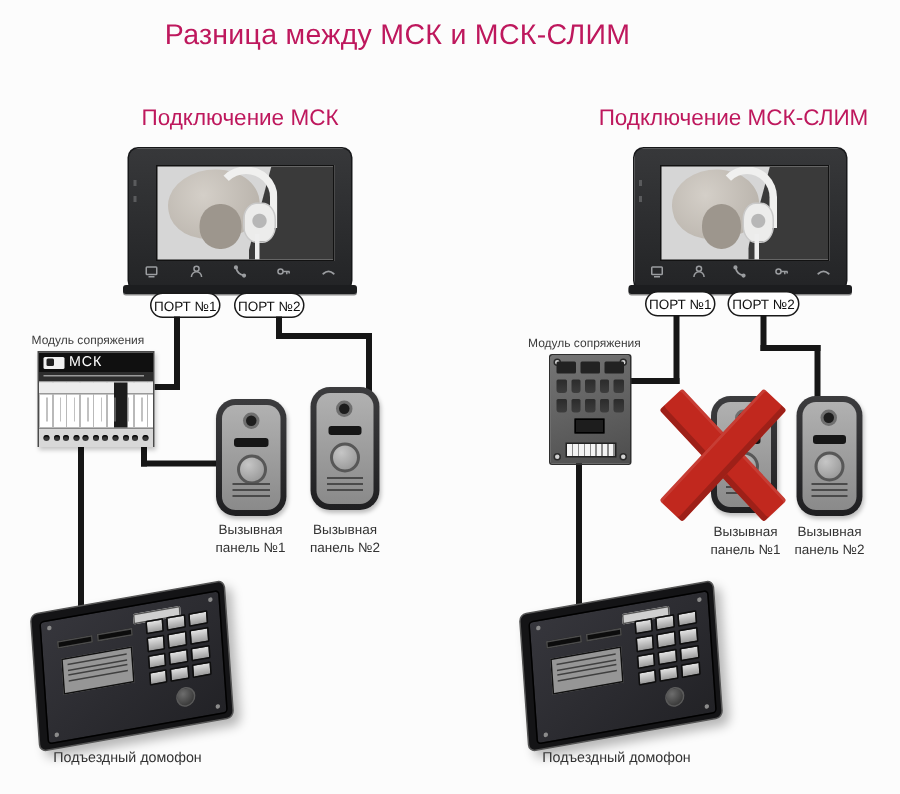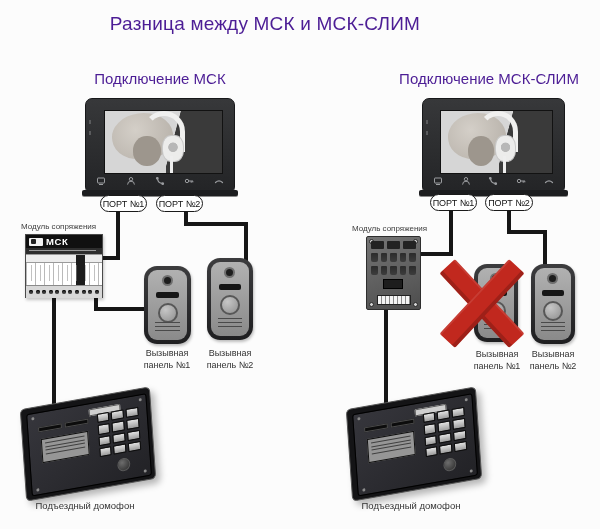--- a/index.html
+++ b/index.html
@@ -1,18 +1,18 @@
 <!DOCTYPE html>
 <html><head>
 <meta charset="utf-8">
 <style>
   html,body{margin:0;padding:0;background:#fcfcfc;font-family:"Liberation Sans",sans-serif;}
   #stage{position:relative;width:600px;height:529px;background:#fcfcfc;overflow:hidden;}
 
-  .heading{position:absolute;color:#4c1d95;text-align:center;}
+  .heading{position:absolute;color:#be185d;text-align:center;}
   #title{font-size:19px;letter-spacing:.2px;}
   .section-header{font-size:15px;}
 
   .wire{position:absolute;background:#161616;}
 
   
   .monitor{position:absolute;background:linear-gradient(180deg,#37383a,#232426);border:1px solid #17181a;border-radius:7px;}
   .monitor .screen{position:absolute;left:12%;top:12%;width:79%;height:66%;background:#d6d6d6;border:1px solid #121212;overflow:hidden;}
   .ph-dark{position:absolute;right:0;top:0;width:48%;height:100%;background:linear-gradient(105deg,rgba(0,0,0,0) 20%,#3a3a3a 21%);}
   .ph-hair{position:absolute;left:6%;top:2%;width:52%;height:74%;background:radial-gradient(circle at 40% 35%,#d4cfc8,#b4aea6);border-radius:55% 60% 45% 55%;transform:rotate(-8deg);}
@@ -27,21 +27,21 @@
 
   
   .port{position:absolute;height:17px;background:#ffffff;border:1.6px solid #1a1a1a;border-radius:12px;display:flex;align-items:center;justify-content:center;font-size:9px;color:#111;box-sizing:border-box;}
 
   
   .small-label{position:absolute;font-size:8px;color:#3d3d3d;text-align:right;}
   .module{position:absolute;background:#fff;border:1px solid #4a4a4a;box-shadow:1px 2px 3px rgba(0,0,0,.22);box-sizing:border-box;}
   .mod-head{height:13px;background:#101010;display:flex;align-items:center;gap:3px;padding:0 3px;}
   .mod-logo{width:14px;height:8px;background:#f2f2f2;border-radius:1px;position:relative;}
   .mod-logo::after{content:"";position:absolute;left:2px;top:1.5px;width:5px;height:5px;background:#222;border-radius:1px;}
-  .mod-name{color:#fff;font-weight:bold;font-size:9.5px;letter-spacing:.6px;}
+  .mod-name{color:#fff;font-weight:normal;font-size:9.5px;letter-spacing:.6px;}
   .mod-sub{height:6px;background:#2d2d2d;position:relative;}
   .mod-sub::after{content:"";position:absolute;left:4%;top:2px;width:88%;height:1px;background:#9a9a9a;}
   .mod-table{height:30px;position:relative;border-top:1px solid #9a9a9a;background:repeating-linear-gradient(90deg,#b9b9b9 0 1px,rgba(0,0,0,0) 1px 9px);}
   .mod-table::before{content:"";position:absolute;left:0;top:0;width:100%;height:7px;background:#ededed;border-bottom:1px solid #9a9a9a;}
   .mod-table::after{content:"";position:absolute;left:2px;top:10px;width:92%;height:16px;background:repeating-linear-gradient(90deg,rgba(0,0,0,0) 0 3px,#8f8f8f 3px 4px,rgba(0,0,0,0) 4px 9px);opacity:.55;}
   .mod-darkcol{position:absolute;left:66%;top:0;width:9px;height:100%;background:#1c1c1c;}
   .mod-terms{height:12px;background:#d8d8d8;border-top:1px solid #8a8a8a;display:flex;justify-content:space-around;align-items:center;padding:0 2px;}
   .term-dot{width:4px;height:4px;border-radius:50%;background:#3c3c3c;box-shadow:inset 0 1px 1px #000;}
 
   

